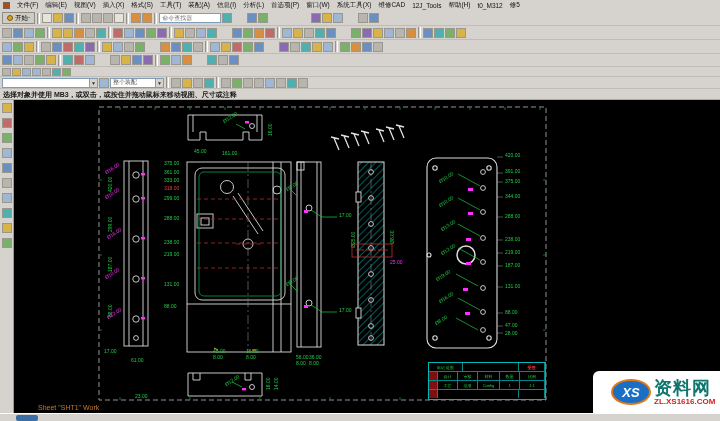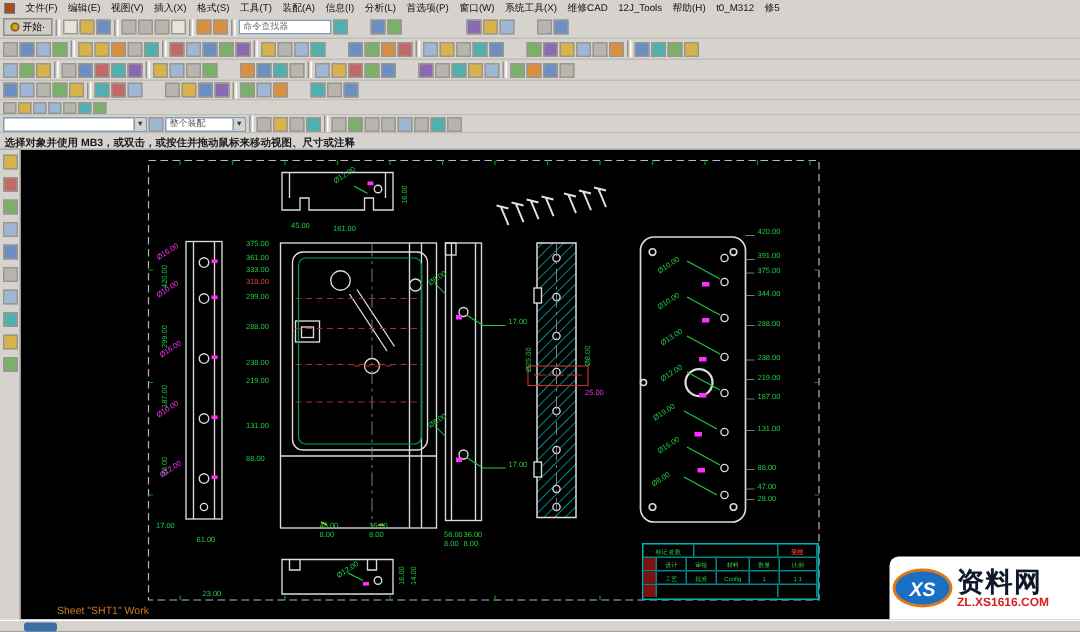--- a/index.html
+++ b/index.html
@@ -50,25 +50,25 @@
   
   .tblock{position:absolute;left:428px;top:362px;width:118px;height:38px;border:1px solid #00b8b8;
     background:#000;font-size:4px;color:#22cc44;}
   .tblock .trow{display:flex;border-bottom:1px solid #008888;height:9px;}
   .tblock .tcell{border-right:1px solid #008888;display:flex;align-items:center;justify-content:center;
     overflow:hidden;white-space:nowrap;}
   .tblock .stamp{color:#ff3030;font-weight:bold}
   .tblock .redbox{background:#801010}
   
   .wmark{position:absolute;left:593px;top:371px;width:127px;height:42px;background:#fff;
-    border-radius:6px 0 0 0;display:flex;align-items:center;padding:2px;z-index:6;}
+    border-radius:6px 0 0 0;display:flex;align-items:center;padding:18px;z-index:6;}
   .wmark .oval{width:40px;height:26px;border-radius:50%;background:#1a6fc4;border:2px solid #e07818;
     color:#fff;font-style:italic;font-weight:bold;font-size:13px;display:flex;align-items:center;justify-content:center;flex:0 0 auto;}
   .wmark .wtxt{margin-left:3px}
-  .wmark .wname{color:#0f172a;font-weight:bold;font-size:18px;line-height:1;letter-spacing:1px;}
+  .wmark .wname{color:#0f766e;font-weight:bold;font-size:18px;line-height:1;letter-spacing:1px;}
   .wmark .wurl{color:#d42020;font-weight:bold;font-size:8px;background:#fff;line-height:1;margin-top:1px;}
   .taskbar{position:absolute;left:0;top:413px;width:720px;height:8px;background:#d6d3ce;border-top:1px solid #fff;}
   .taskbar .tstart{position:absolute;left:16px;top:1px;width:22px;height:6px;background:#3a6ea5;border-radius:2px;}
 </style>
 </head>
 <body>
 
 <div class="win">
 
   <div class="menubar">

